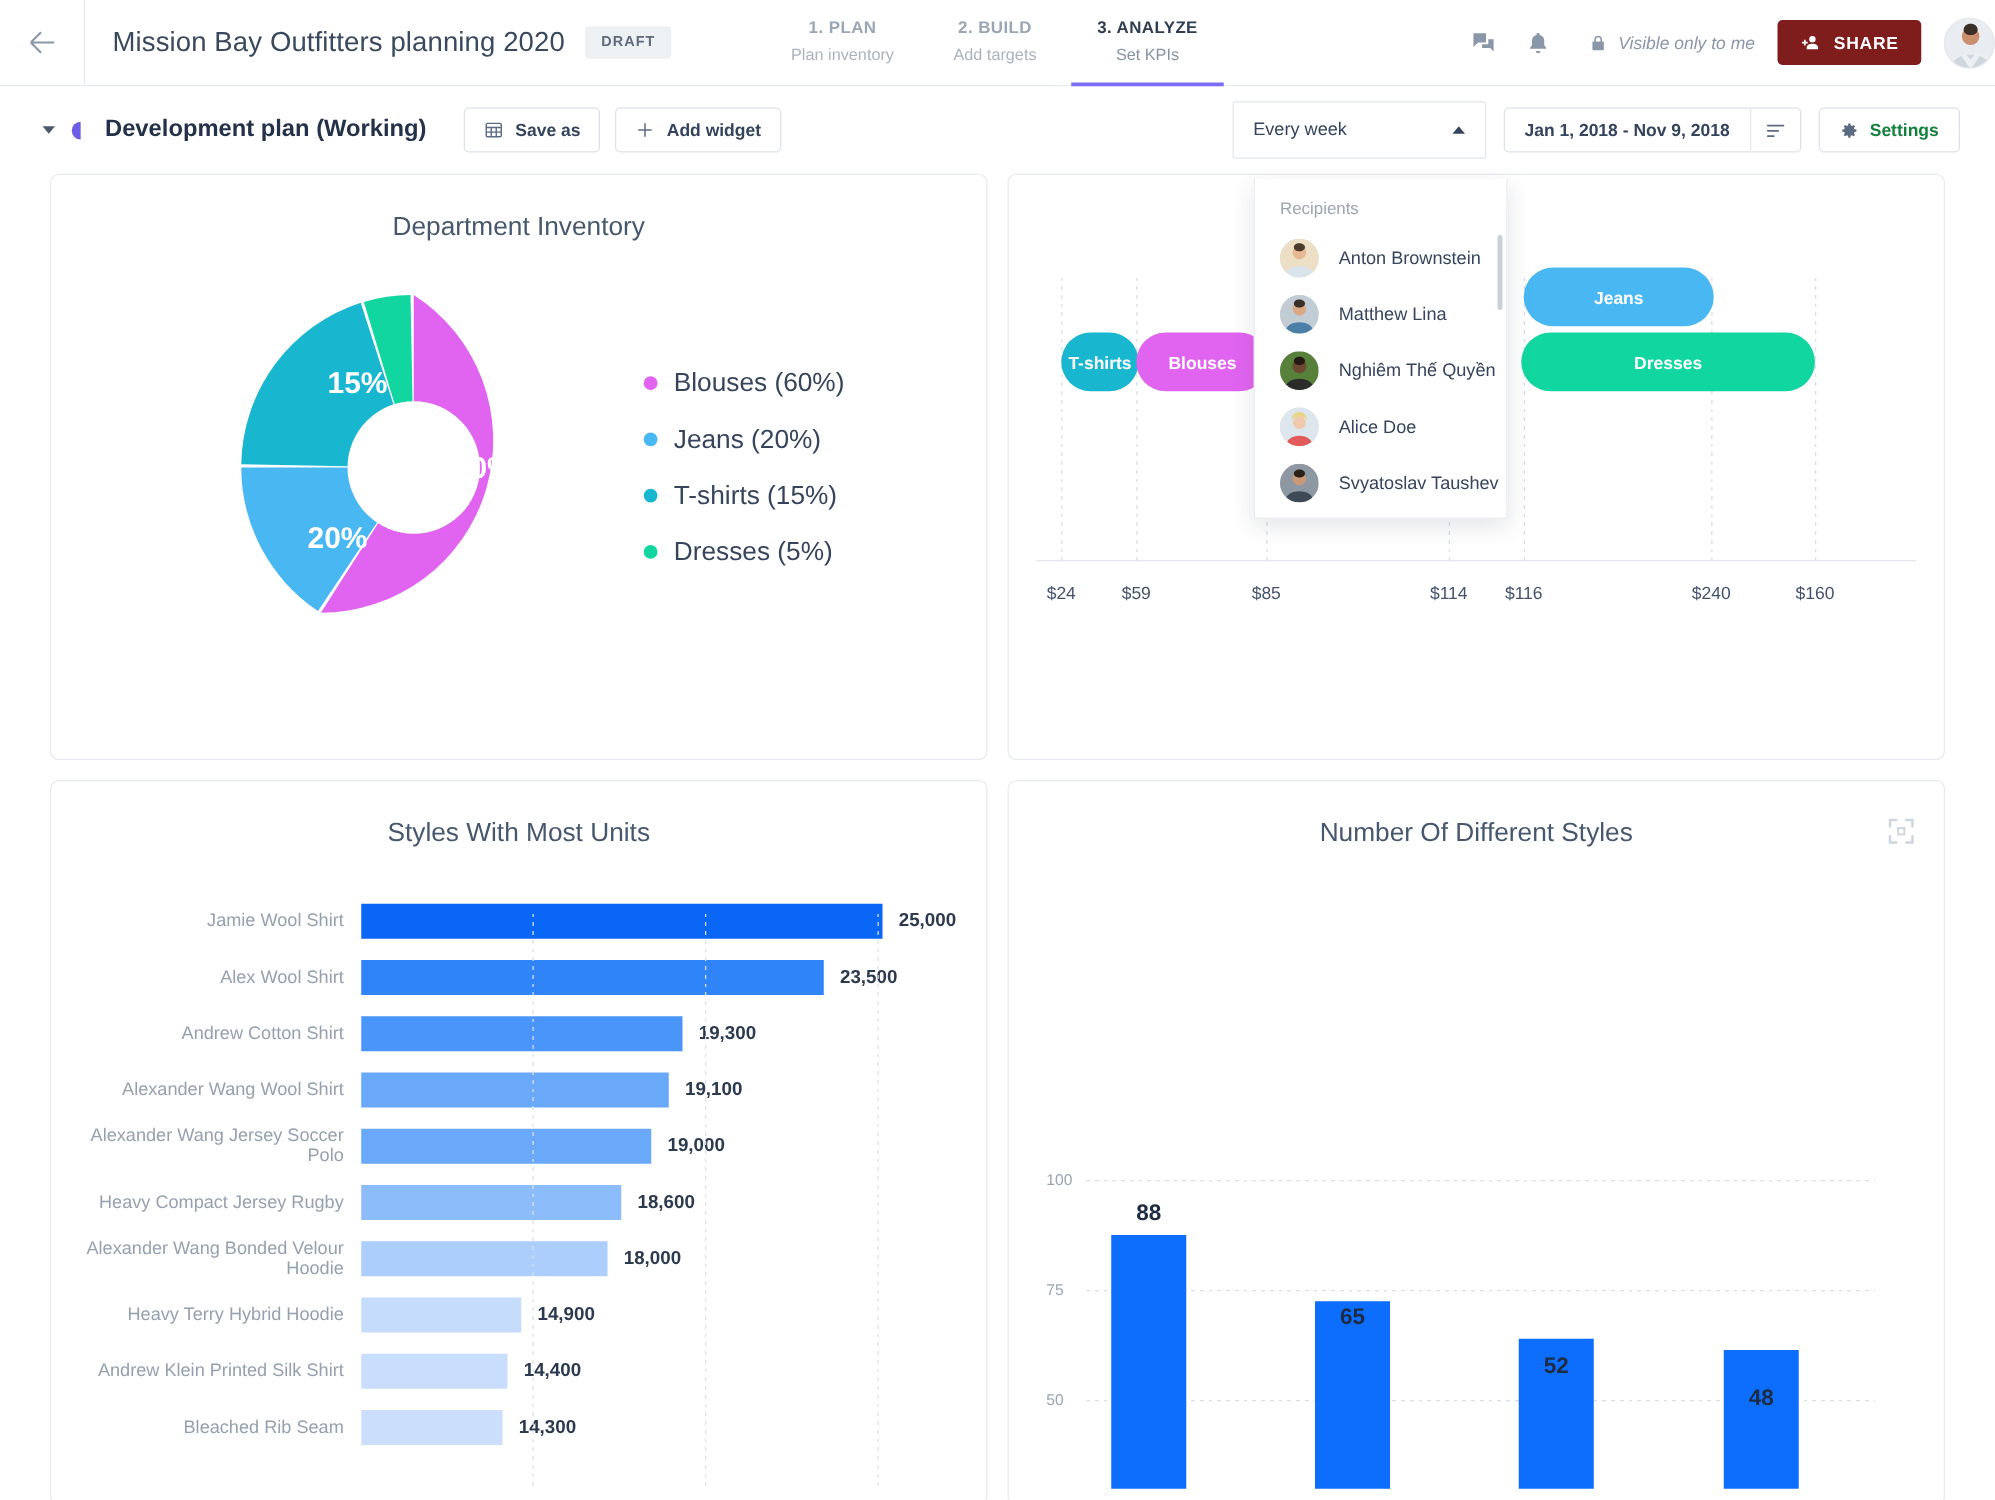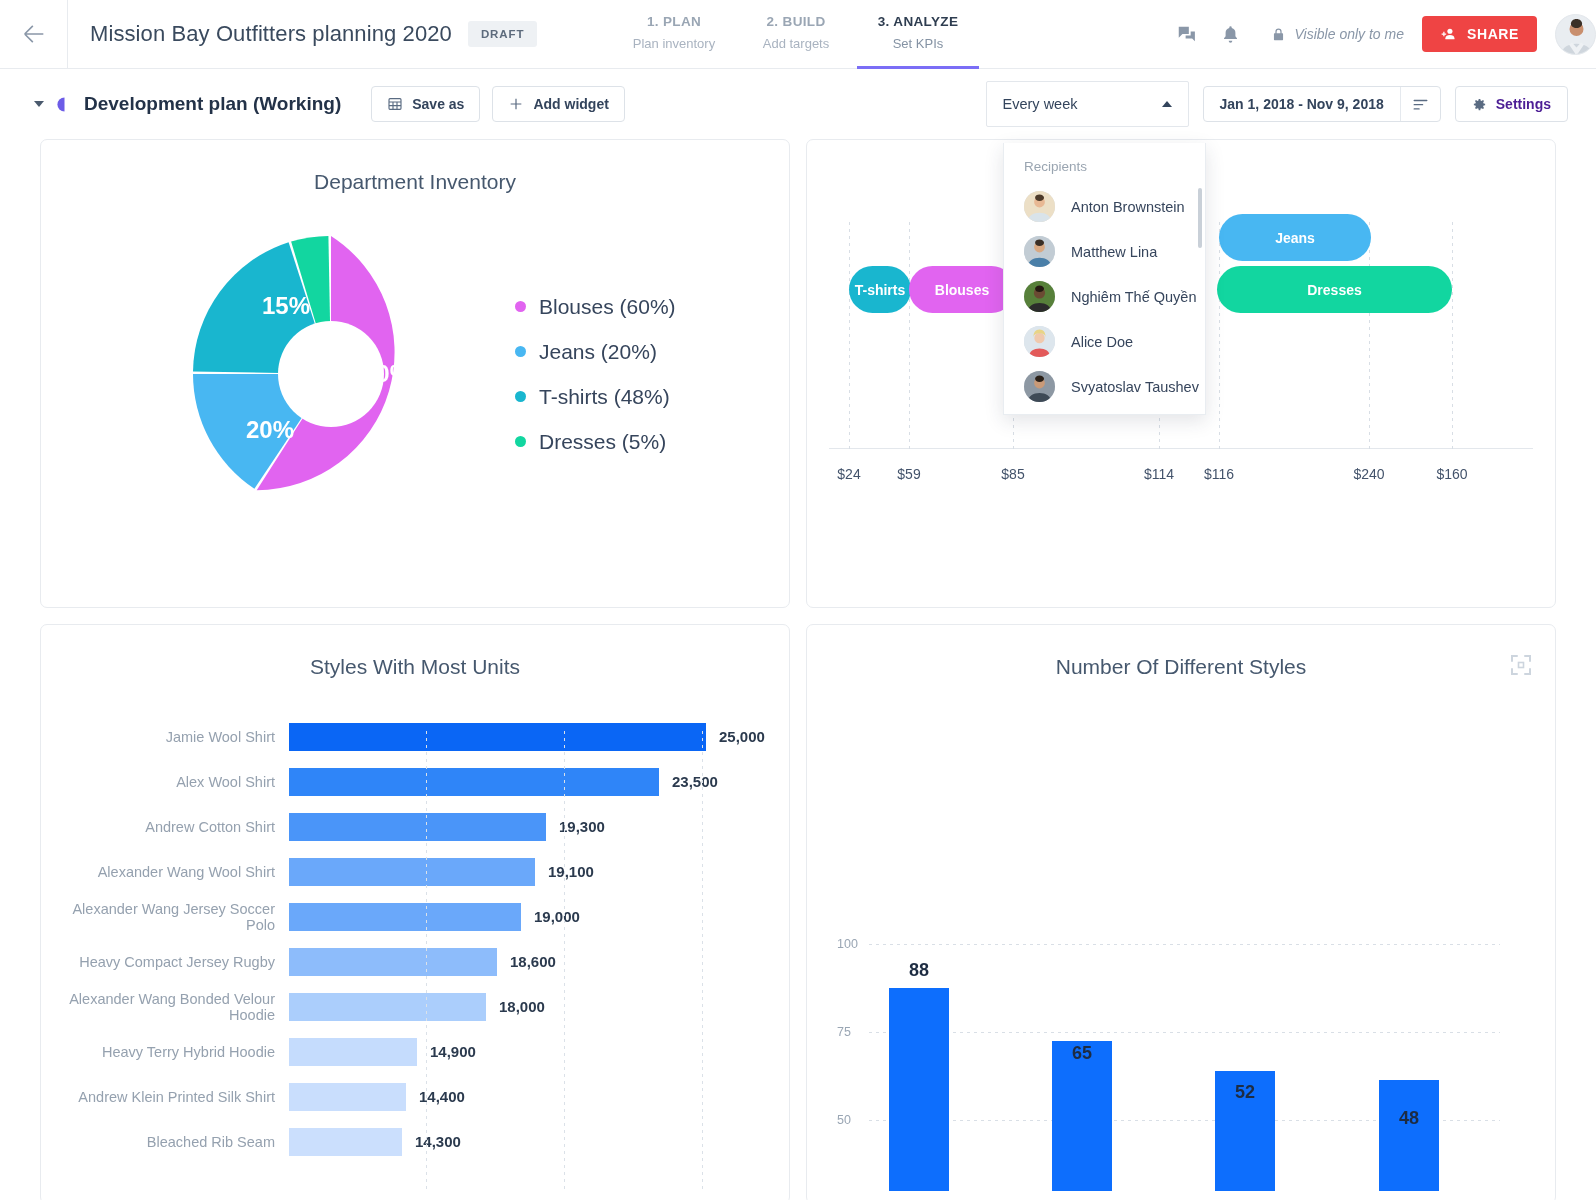--- a/index.html
+++ b/index.html
@@ -57,21 +57,21 @@
   .hdr-right{
     margin-left:auto; display:flex; align-items:center; gap:0; 
   }
   .icon-btn{
     width:44px; height:44px; display:flex; align-items:center; justify-content:center;
     cursor:pointer; color:#8a97a8;
   }
   .lock-wrap{ display:flex; align-items:center; gap:9px; margin-left:18px; margin-right:18px;}
   .lock-wrap .vis-txt{ font-size:14px; color:#8a97a8; font-style:italic; white-space:nowrap;}
   .share-btn{
-    background:#ef4444; color:#fff; border:none; border-radius:4px;
+    background:#7f1d1d; color:#fff; border:none; border-radius:4px;
     height:36px; padding:0 18px; display:flex; align-items:center; gap:10px;
     font-size:14px; font-weight:700; letter-spacing:.6px; cursor:pointer;
   }
   .avatar{
     width:41px; height:41px; border-radius:50%; margin-left:18px;
     overflow:hidden; border:1px solid #e4e8ec; cursor:pointer;
     background:#dfe4ea;
   }
 
   
@@ -113,21 +113,21 @@
     display:flex;align-items:center;padding:0 16px;font-size:14px;font-weight:700;
     color:#33445c; white-space:nowrap; cursor:pointer;
   }
   .daterange .dr-ic{
     width:40px;display:flex;align-items:center;justify-content:center;
     border-left:1px solid #e5e9ee; cursor:pointer;
   }
   .settings-btn{
     height:36px; border:1px solid #dde2e8; background:#fff; border-radius:4px;
     display:flex; align-items:center; gap:9px; padding:0 16px; cursor:pointer;
-    font-size:14px; font-weight:700; color:#4c1d95;
+    font-size:14px; font-weight:700; color:#15803d;
   }
 
   
   .recip-panel{
     position:absolute; left:1003px; top:143px; width:203px; height:272px;
     background:#fff; border:1px solid #e9edf1; border-top:none;
     box-shadow:0 6px 18px rgba(38,50,70,.13);
     z-index:35; overflow:hidden;
   }
   .recip-title{
@@ -418,21 +418,21 @@
         <div class="lg-row">
           <span class="lg-dot" style="background:#e164f0"></span>
           <span class="lg-txt">Blouses (60%)</span>
         </div>
         <div class="lg-row">
           <span class="lg-dot" style="background:#48b7f2"></span>
           <span class="lg-txt">Jeans (20%)</span>
         </div>
         <div class="lg-row">
           <span class="lg-dot" style="background:#19b6cf"></span>
-          <span class="lg-txt">T-shirts (48%)</span>
+          <span class="lg-txt">T-shirts (15%)</span>
         </div>
         <div class="lg-row">
           <span class="lg-dot" style="background:#12d6a0"></span>
           <span class="lg-txt">Dresses (5%)</span>
         </div>
       </div>
     </div>
   </div>
 
   <div class="card h1">

